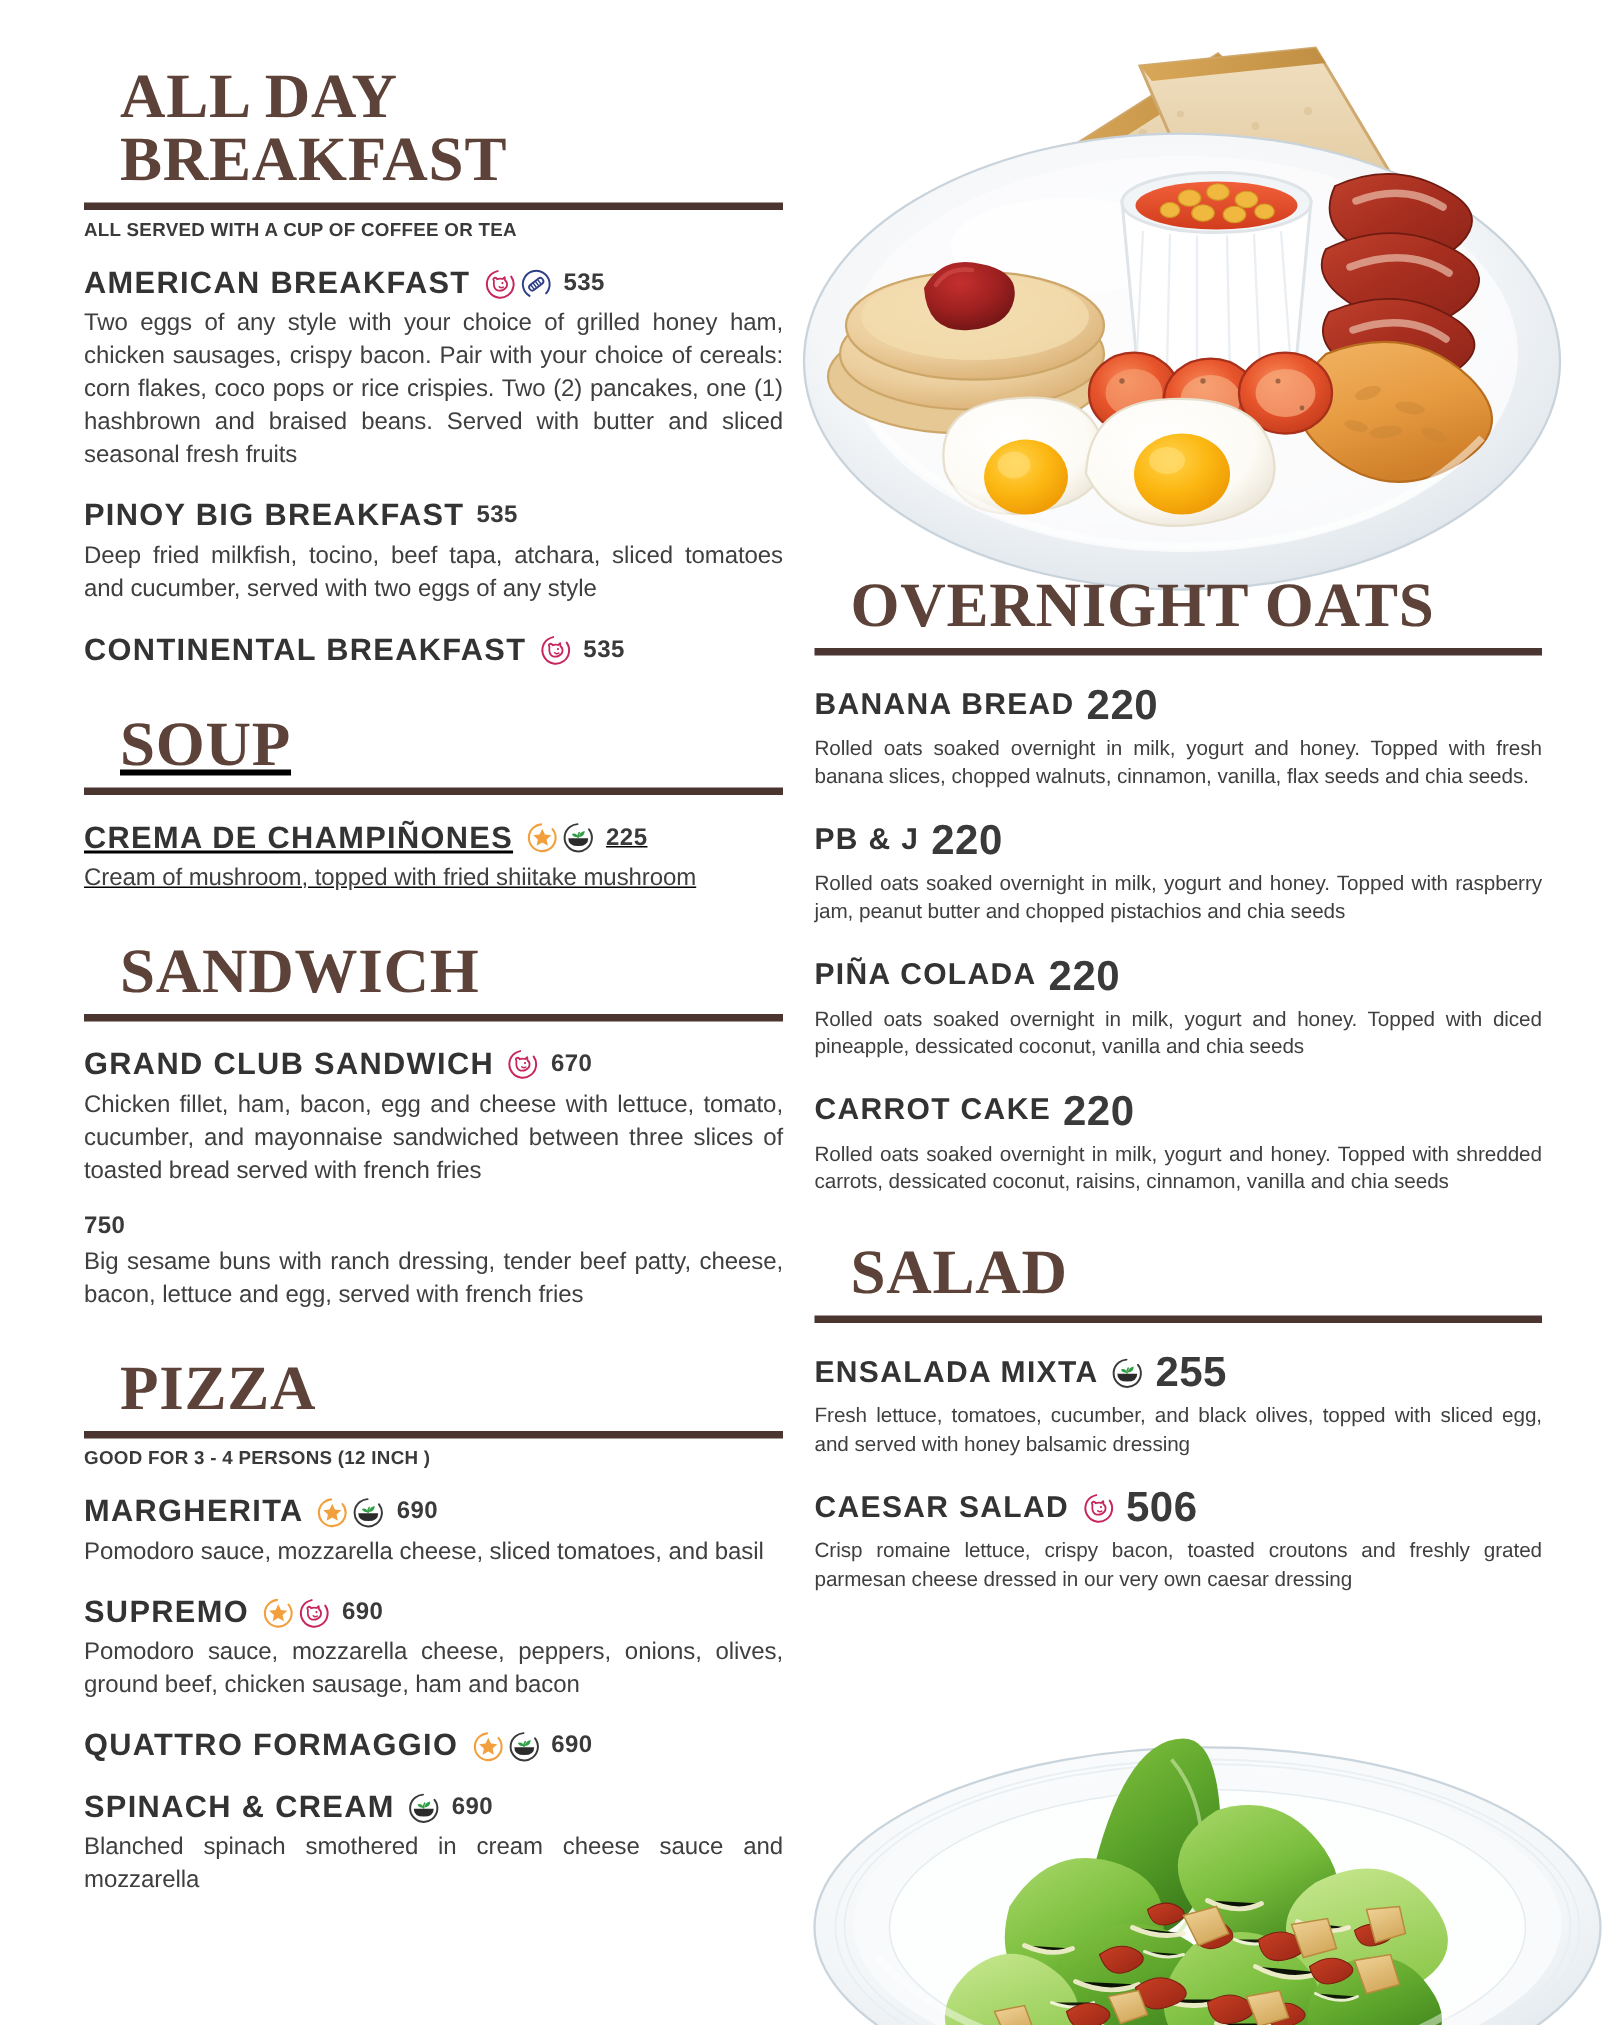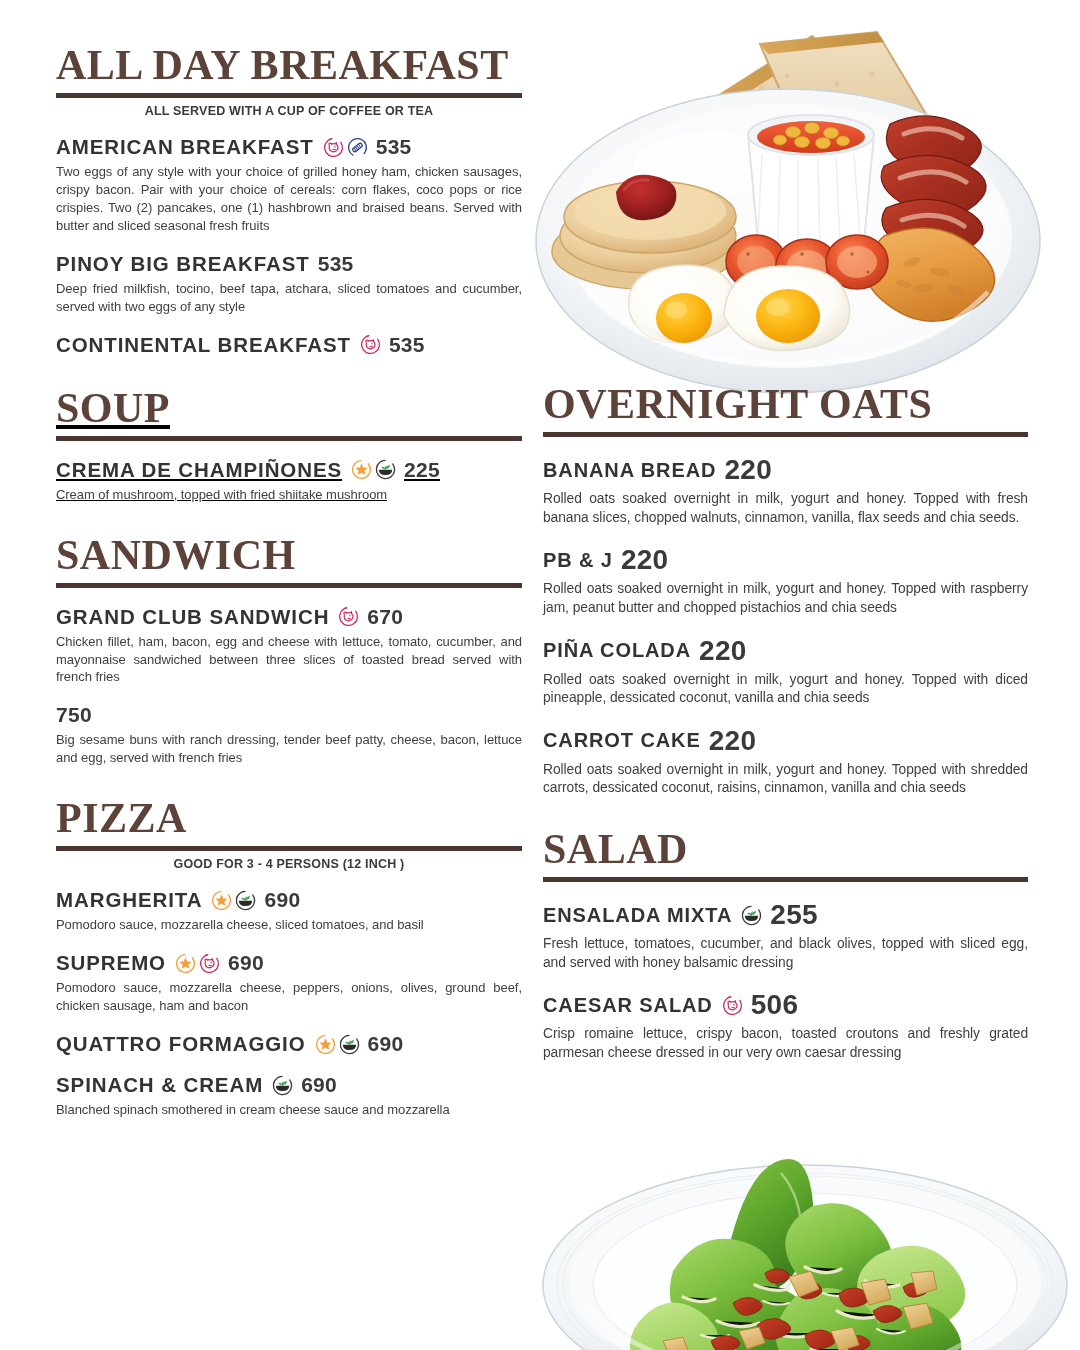--- a/index.html
+++ b/index.html
@@ -18,34 +18,34 @@
   .col-right { position:absolute; left:543px; top:383px; width:485px; }
 
   
   .sec-title {
     font-family:"Liberation Serif", serif;
     font-weight:bold;
     color:#5c4238;
     font-size:42px;
     line-height:1.0;
     letter-spacing:0.5px;
+    margin-left:24px;
   }
   .rule {
     height:5px;
     background:#4a3530;
     margin-top:7px;
   }
   .sec-sub {
     font-size:12.5px;
     font-weight:bold;
     color:#3a3a3a;
     letter-spacing:0.2px;
     margin-top:6px;
     margin-bottom:2px;
-    text-align:center;
   }
 
   
   .item { margin-top:17px; position:relative; }
   .item-head {
     display:flex;
     align-items:center;
     justify-content:flex-start;
     gap:8px;
   }
@@ -56,28 +56,28 @@
     min-width:0;
   }
   .item-name {
     font-size:20.5px;
     font-weight:bold;
     color:#333333;
     letter-spacing:0.9px;
     white-space:nowrap;
   }
   .item-price {
-    font-size:21px;
+    font-size:16px;
     font-weight:bold;
     color:#3a3a3a;
     letter-spacing:0.3px;
     flex:0 0 auto;
   }
   .item-desc {
-    font-size:13px;
+    font-size:16px;
     color:#3f3f3f;
     line-height:1.38;
     margin-top:4px;
     text-align:justify;
     letter-spacing:-0.05px;
   }
 
   
   .col-right .item-name { font-size:20px; }
   .col-right .item-price { font-size:28px; }

